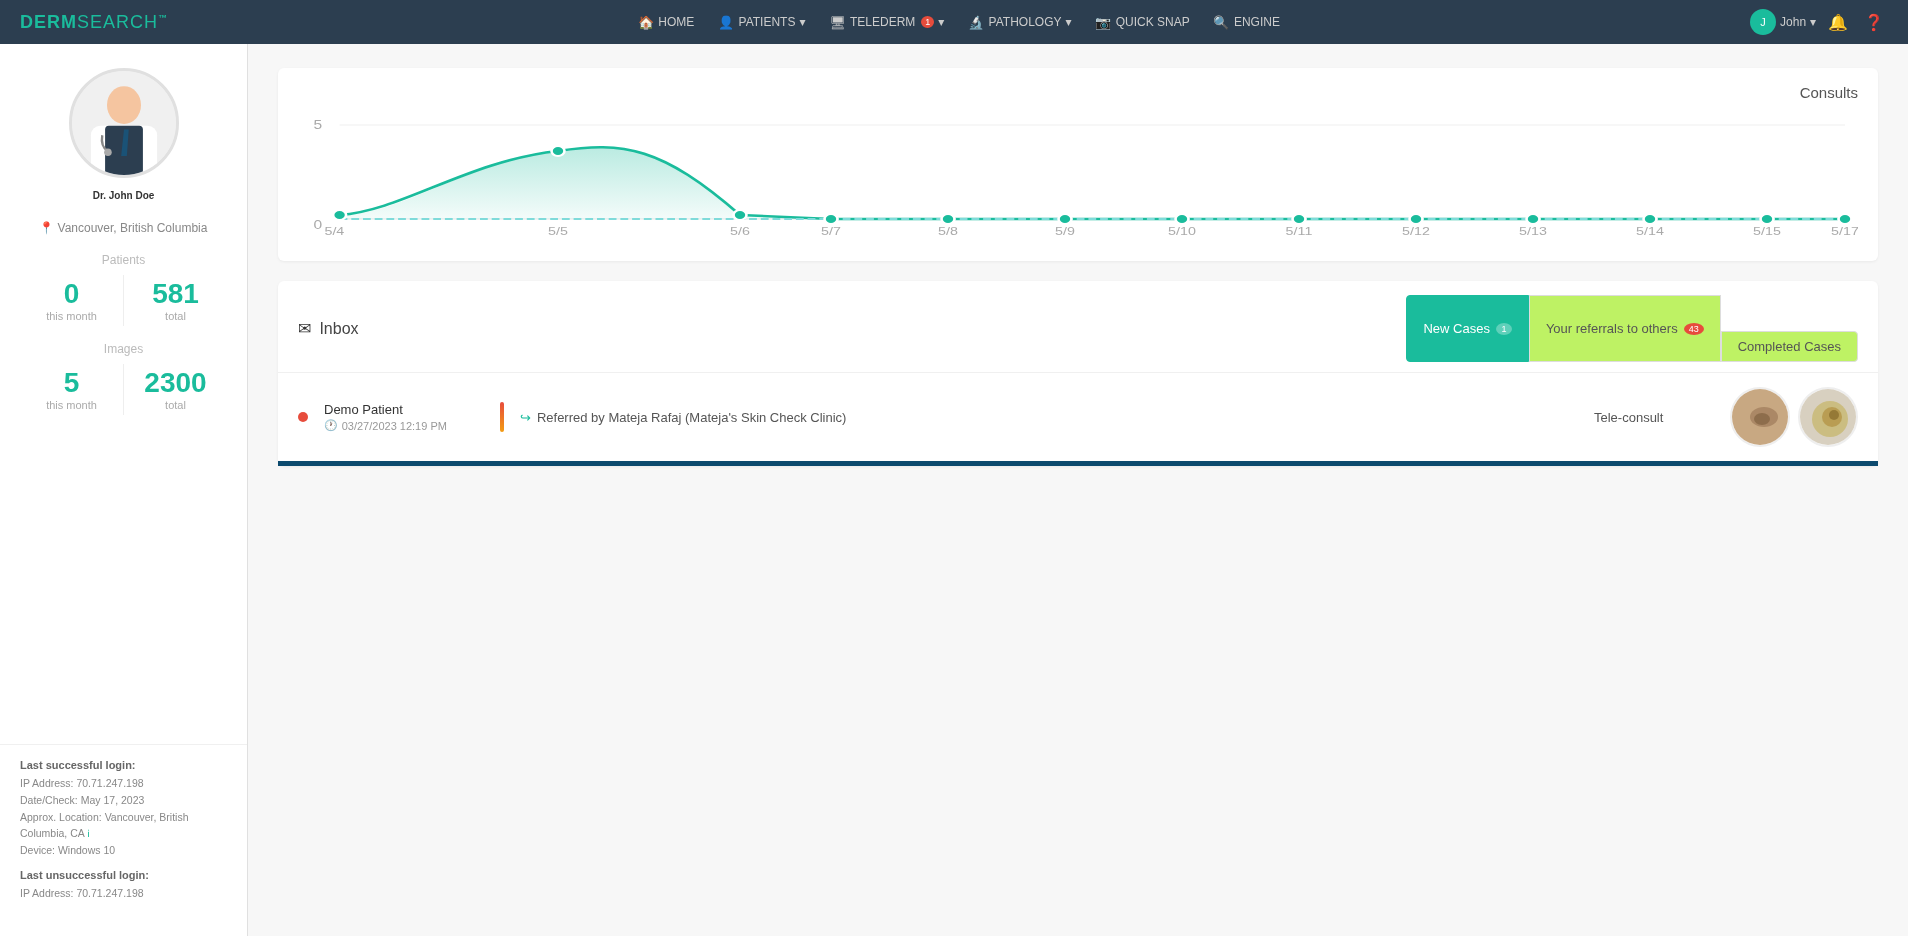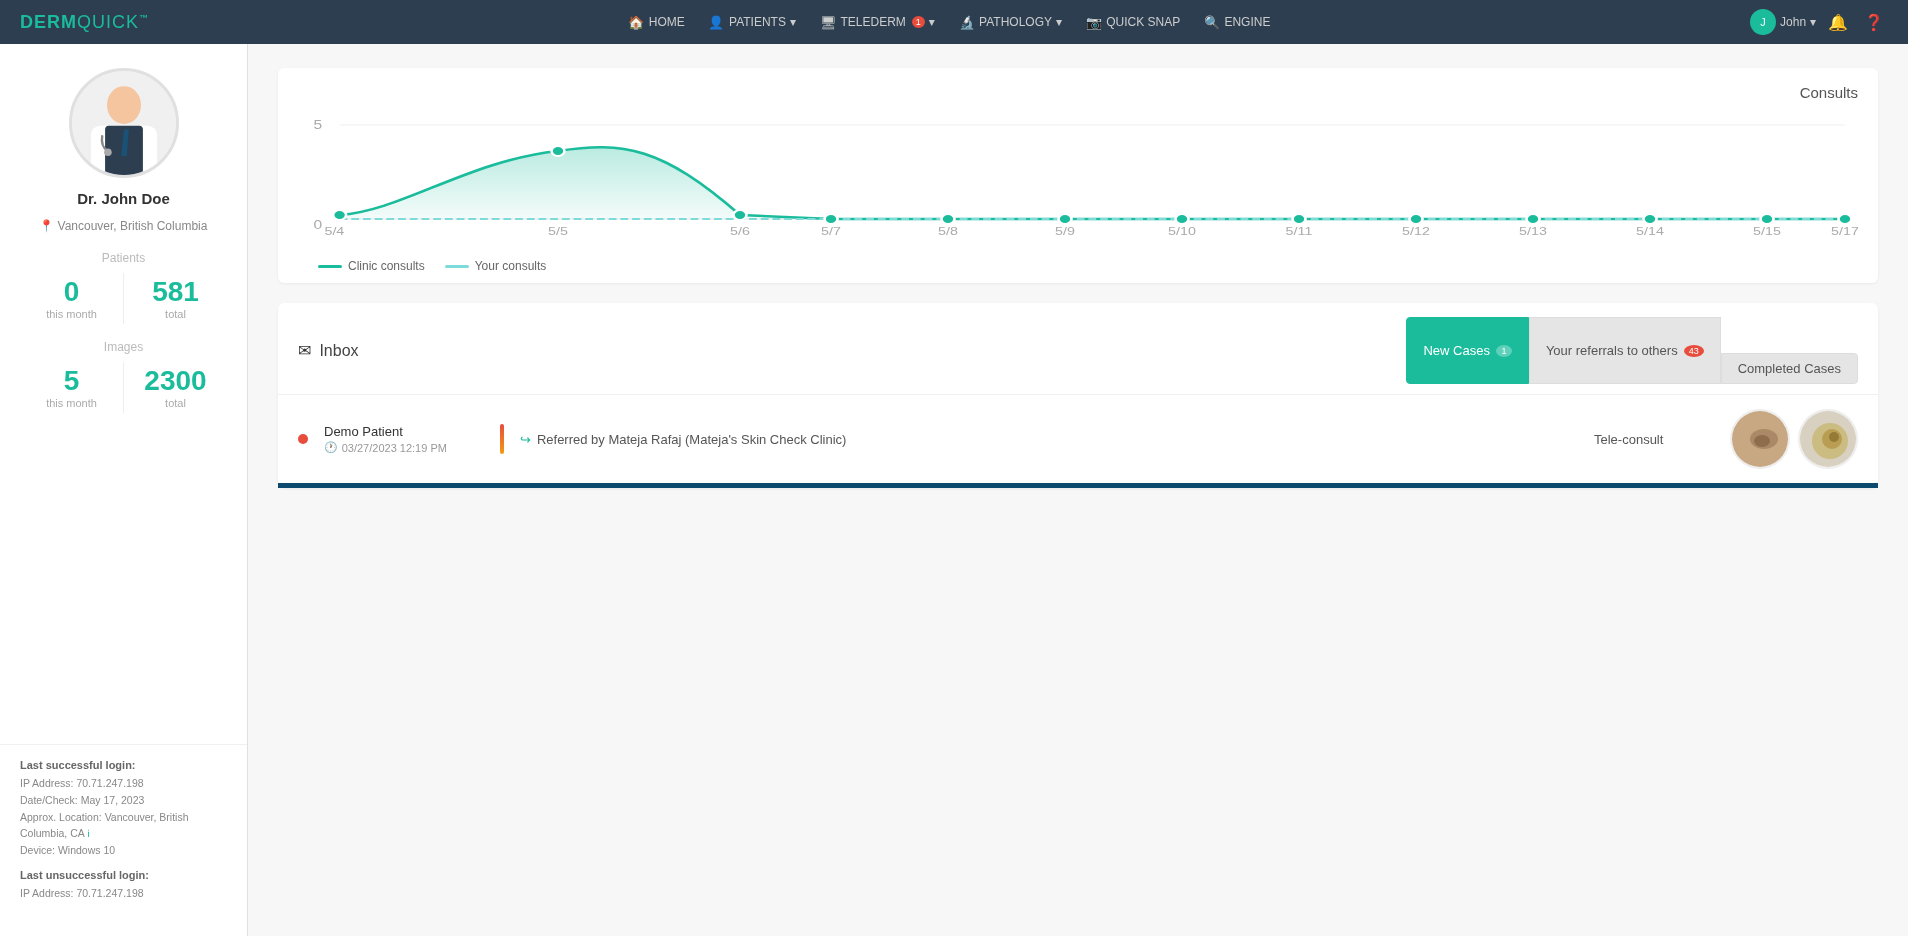--- a/index.html
+++ b/index.html
@@ -97,24 +97,24 @@
     .avatar-wrap {
       width: 110px; height: 110px;
       border-radius: 50%;
       background: #f0f0f0;
       overflow: hidden;
       margin-bottom: 12px;
       display: flex; align-items: center; justify-content: center;
       border: 3px solid #e0e0e0;
     }
     .doctor-name {
-      font-size: 15px;
+      font-size: 10px;
       font-weight: 600;
       color: #333;
-      margin-bottom: 12px;
+      margin-bottom: 20px;
     }
     .doctor-location {
       font-size: 12px;
       color: #888;
       display: flex;
       align-items: center;
       gap: 3px;
       margin-bottom: 18px;
     }
     .location-icon { color: #1abc9c; font-size: 12px; }
@@ -243,21 +243,21 @@
     .inbox-icon { font-size: 16px; color: #333; }
     .inbox-tabs {
       display: flex;
       gap: 0;
     }
     .inbox-tab {
       padding: 7px 16px;
       font-size: 13px;
       border: 1px solid #ddd;
       cursor: pointer;
-      background: #e5e5e5;
+      background: #bef264;
       color: #555;
       display: flex;
       align-items: center;
       gap: 6px;
     }
     .inbox-tab:first-child { border-radius: 4px 0 0 4px; }
     .inbox-tab:last-child { border-radius: 0 4px 4px 0; margin-top: 36px; }
     .inbox-tab.active {
       background: #1abc9c;
       color: #fff;
@@ -342,21 +342,21 @@
       border-radius: 50%;
       overflow: hidden;
       border: 2px solid #eee;
     }
   </style>
 </head>
 <body>
 
 <nav class="navbar">
   <div class="navbar-brand">
-    <span>DERM</span><span style="font-weight:300">QUICK</span><span class="tm">™</span>
+    <span>DERM</span><span style="font-weight:300">SEARCH</span><span class="tm">™</span>
   </div>
   <div class="nav-links">
     <div class="nav-item">
       <span class="nav-icon">🏠</span>
       <span>HOME</span>
     </div>
     <div class="nav-item">
       <span class="nav-icon">👤</span>
       <span>PATIENTS</span>
       <span>▾</span>
@@ -514,30 +514,20 @@
           <text x="500" y="124" font-size="11" fill="#aaa" text-anchor="middle">5/8</text>
           <text x="590" y="124" font-size="11" fill="#aaa" text-anchor="middle">5/9</text>
           <text x="680" y="124" font-size="11" fill="#aaa" text-anchor="middle">5/10</text>
           <text x="770" y="124" font-size="11" fill="#aaa" text-anchor="middle">5/11</text>
           <text x="860" y="124" font-size="11" fill="#aaa" text-anchor="middle">5/12</text>
           <text x="950" y="124" font-size="11" fill="#aaa" text-anchor="middle">5/13</text>
           <text x="1040" y="124" font-size="11" fill="#aaa" text-anchor="middle">5/14</text>
           <text x="1130" y="124" font-size="11" fill="#aaa" text-anchor="middle">5/15</text>
           <text x="1190" y="124" font-size="11" fill="#aaa" text-anchor="middle">5/17</text>
         </svg>
-      </div>
-      <div class="chart-legend">
-        <div class="legend-item">
-          <div class="legend-line" style="background:#1abc9c;"></div>
-          <span>Clinic consults</span>
-        </div>
-        <div class="legend-item">
-          <div class="legend-line" style="background:#7fdbda;"></div>
-          <span>Your consults</span>
-        </div>
       </div>
     </div>
 
     <div class="inbox-section">
       <div class="inbox-header">
         <div class="inbox-title">
           <span class="inbox-icon">✉</span>
           <span>Inbox</span>
         </div>
         <div class="inbox-tabs">

